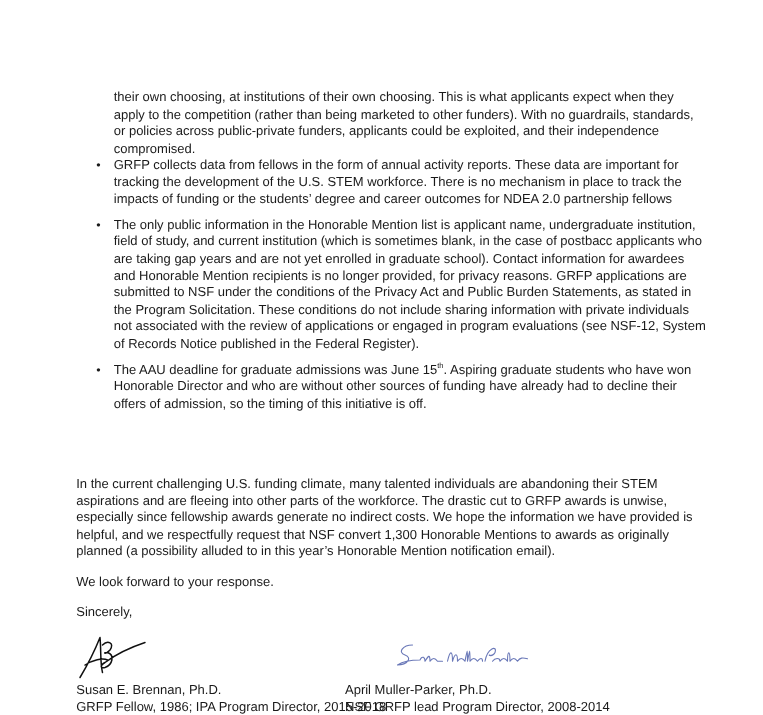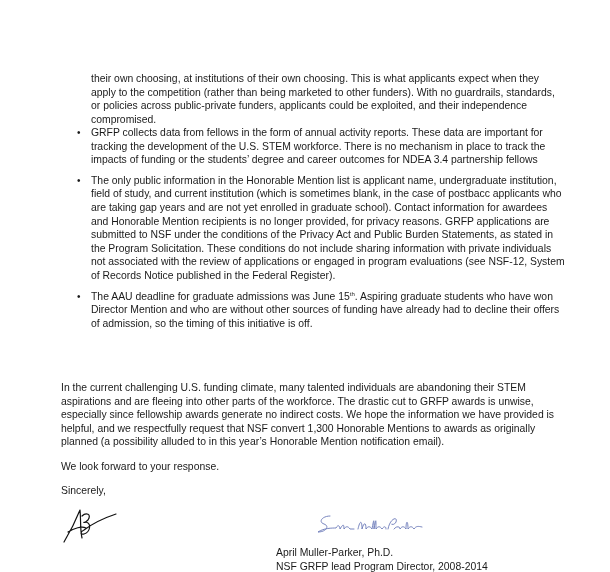--- a/index.html
+++ b/index.html
@@ -83,43 +83,47 @@
 </head>
 <body>
 
 <div class="page">
 
   <p class="cont">their own choosing, at institutions of their own choosing. This is what applicants expect when they apply to the competition (rather than being marketed to other funders). With no guardrails, standards, or policies across public-private funders, applicants could be exploited, and their independence compromised.</p>
 
   <ul class="bullets">
     <li>
       <span class="dot">•</span>
-      <span>GRFP collects data from fellows in the form of annual activity reports. These data are important for tracking the development of the U.S. STEM workforce. There is no mechanism in place to track the impacts of funding or the students’ degree and career outcomes for NDEA 3.4 partnership fellows</span>
+      <span>GRFP collects data from fellows in the form of annual activity reports. These data are important for tracking the development of the U.S. STEM workforce. There is no mechanism in place to track the impacts of funding or the students’ degree and career outcomes for NDEA 2.0 partnership fellows</span>
     </li>
     <li>
       <span class="dot">•</span>
       <span>The only public information in the Honorable Mention list is applicant name, undergraduate institution, field of study, and current institution (which is sometimes blank, in the case of postbacc applicants who are taking gap years and are not yet enrolled in graduate school). Contact information for awardees and Honorable Mention recipients is no longer provided, for privacy reasons. GRFP applications are submitted to NSF under the conditions of the Privacy Act and Public Burden Statements, as stated in the Program Solicitation. These conditions do not include sharing information with private individuals not associated with the review of applications or engaged in program evaluations (see NSF-12, System of Records Notice published in the Federal Register).</span>
     </li>
     <li>
       <span class="dot">•</span>
-      <span>The AAU deadline for graduate admissions was June 15</span><sup>th</sup><span>. Aspiring graduate students who have won Director Mention and who are without other sources of funding have already had to decline their offers of admission, so the timing of this initiative is off.</span>
+      <span>The AAU deadline for graduate admissions was June 15</span><sup>th</sup><span>. Aspiring graduate students who have won Honorable Director and who are without other sources of funding have already had to decline their offers of admission, so the timing of this initiative is off.</span>
     </li>
   </ul>
 
   <p class="para p-closing">In the current challenging U.S. funding climate, many talented individuals are abandoning their STEM aspirations and are fleeing into other parts of the workforce. The drastic cut to GRFP awards is unwise, especially since fellowship awards generate no indirect costs. We hope the information we have provided is helpful, and we respectfully request that NSF convert 1,300 Honorable Mentions to awards as originally planned (a possibility alluded to in this year’s Honorable Mention notification email).</p>
   <p class="para p-look">We look forward to your response.</p>
   <p class="para p-sincerely">Sincerely,</p>
 
   <svg class="sig sig-1" viewBox="0 0 60 40">
     <path d="M4 36 C10 26, 16 14, 20 4 C21 14, 20 24, 22 32 M8 26 C14 22, 22 20, 26 22 M22 10 C26 6, 32 8, 28 14 C24 18, 22 16, 26 16 C32 18, 30 26, 24 28 C20 29, 20 26, 24 24 C32 18, 44 12, 56 8" fill="none" stroke="#111111" stroke-width="1.2" stroke-linecap="round" stroke-linejoin="round"></path>
   </svg>
 
   <svg class="sig sig-2" viewBox="0 0 110 30">
     <path d="M16 6 C8 6, 4 12, 10 14 C16 16, 12 22, 4 22 C10 18, 18 18, 22 18 C24 14, 26 16, 26 19 C28 16, 30 12, 30 19 C32 16, 34 16, 36 19 L40 19 M44 19 C46 10, 48 10, 48 19 C50 12, 52 12, 52 19 C54 16, 56 16, 58 19 C60 8, 60 8, 60 19 C62 8, 62 8, 62 19 C64 16, 66 16, 68 19 C70 16, 72 16, 72 19 M74 19 C76 8, 84 6, 82 12 C80 16, 76 14, 78 14 M80 19 C82 16, 86 16, 86 19 C88 16, 90 16, 92 19 C92 10, 94 10, 94 19 C96 16, 98 16, 100 19 C102 16, 104 16, 108 17" fill="none" stroke="#6a78b8" stroke-width="0.9" stroke-linecap="round" stroke-linejoin="round"></path>
   </svg>
 
+  <div class="signer signer-1">
+    <div>Susan E. Brennan, Ph.D.</div>
+    <div>GRFP Fellow, 1986; IPA Program Director, 2015-2018</div>
+  </div>
 
   <div class="signer signer-2">
     <div>April Muller-Parker, Ph.D.</div>
     <div>NSF GRFP lead Program Director, 2008-2014</div>
   </div>
 
 </div>
 
 </body></html>

